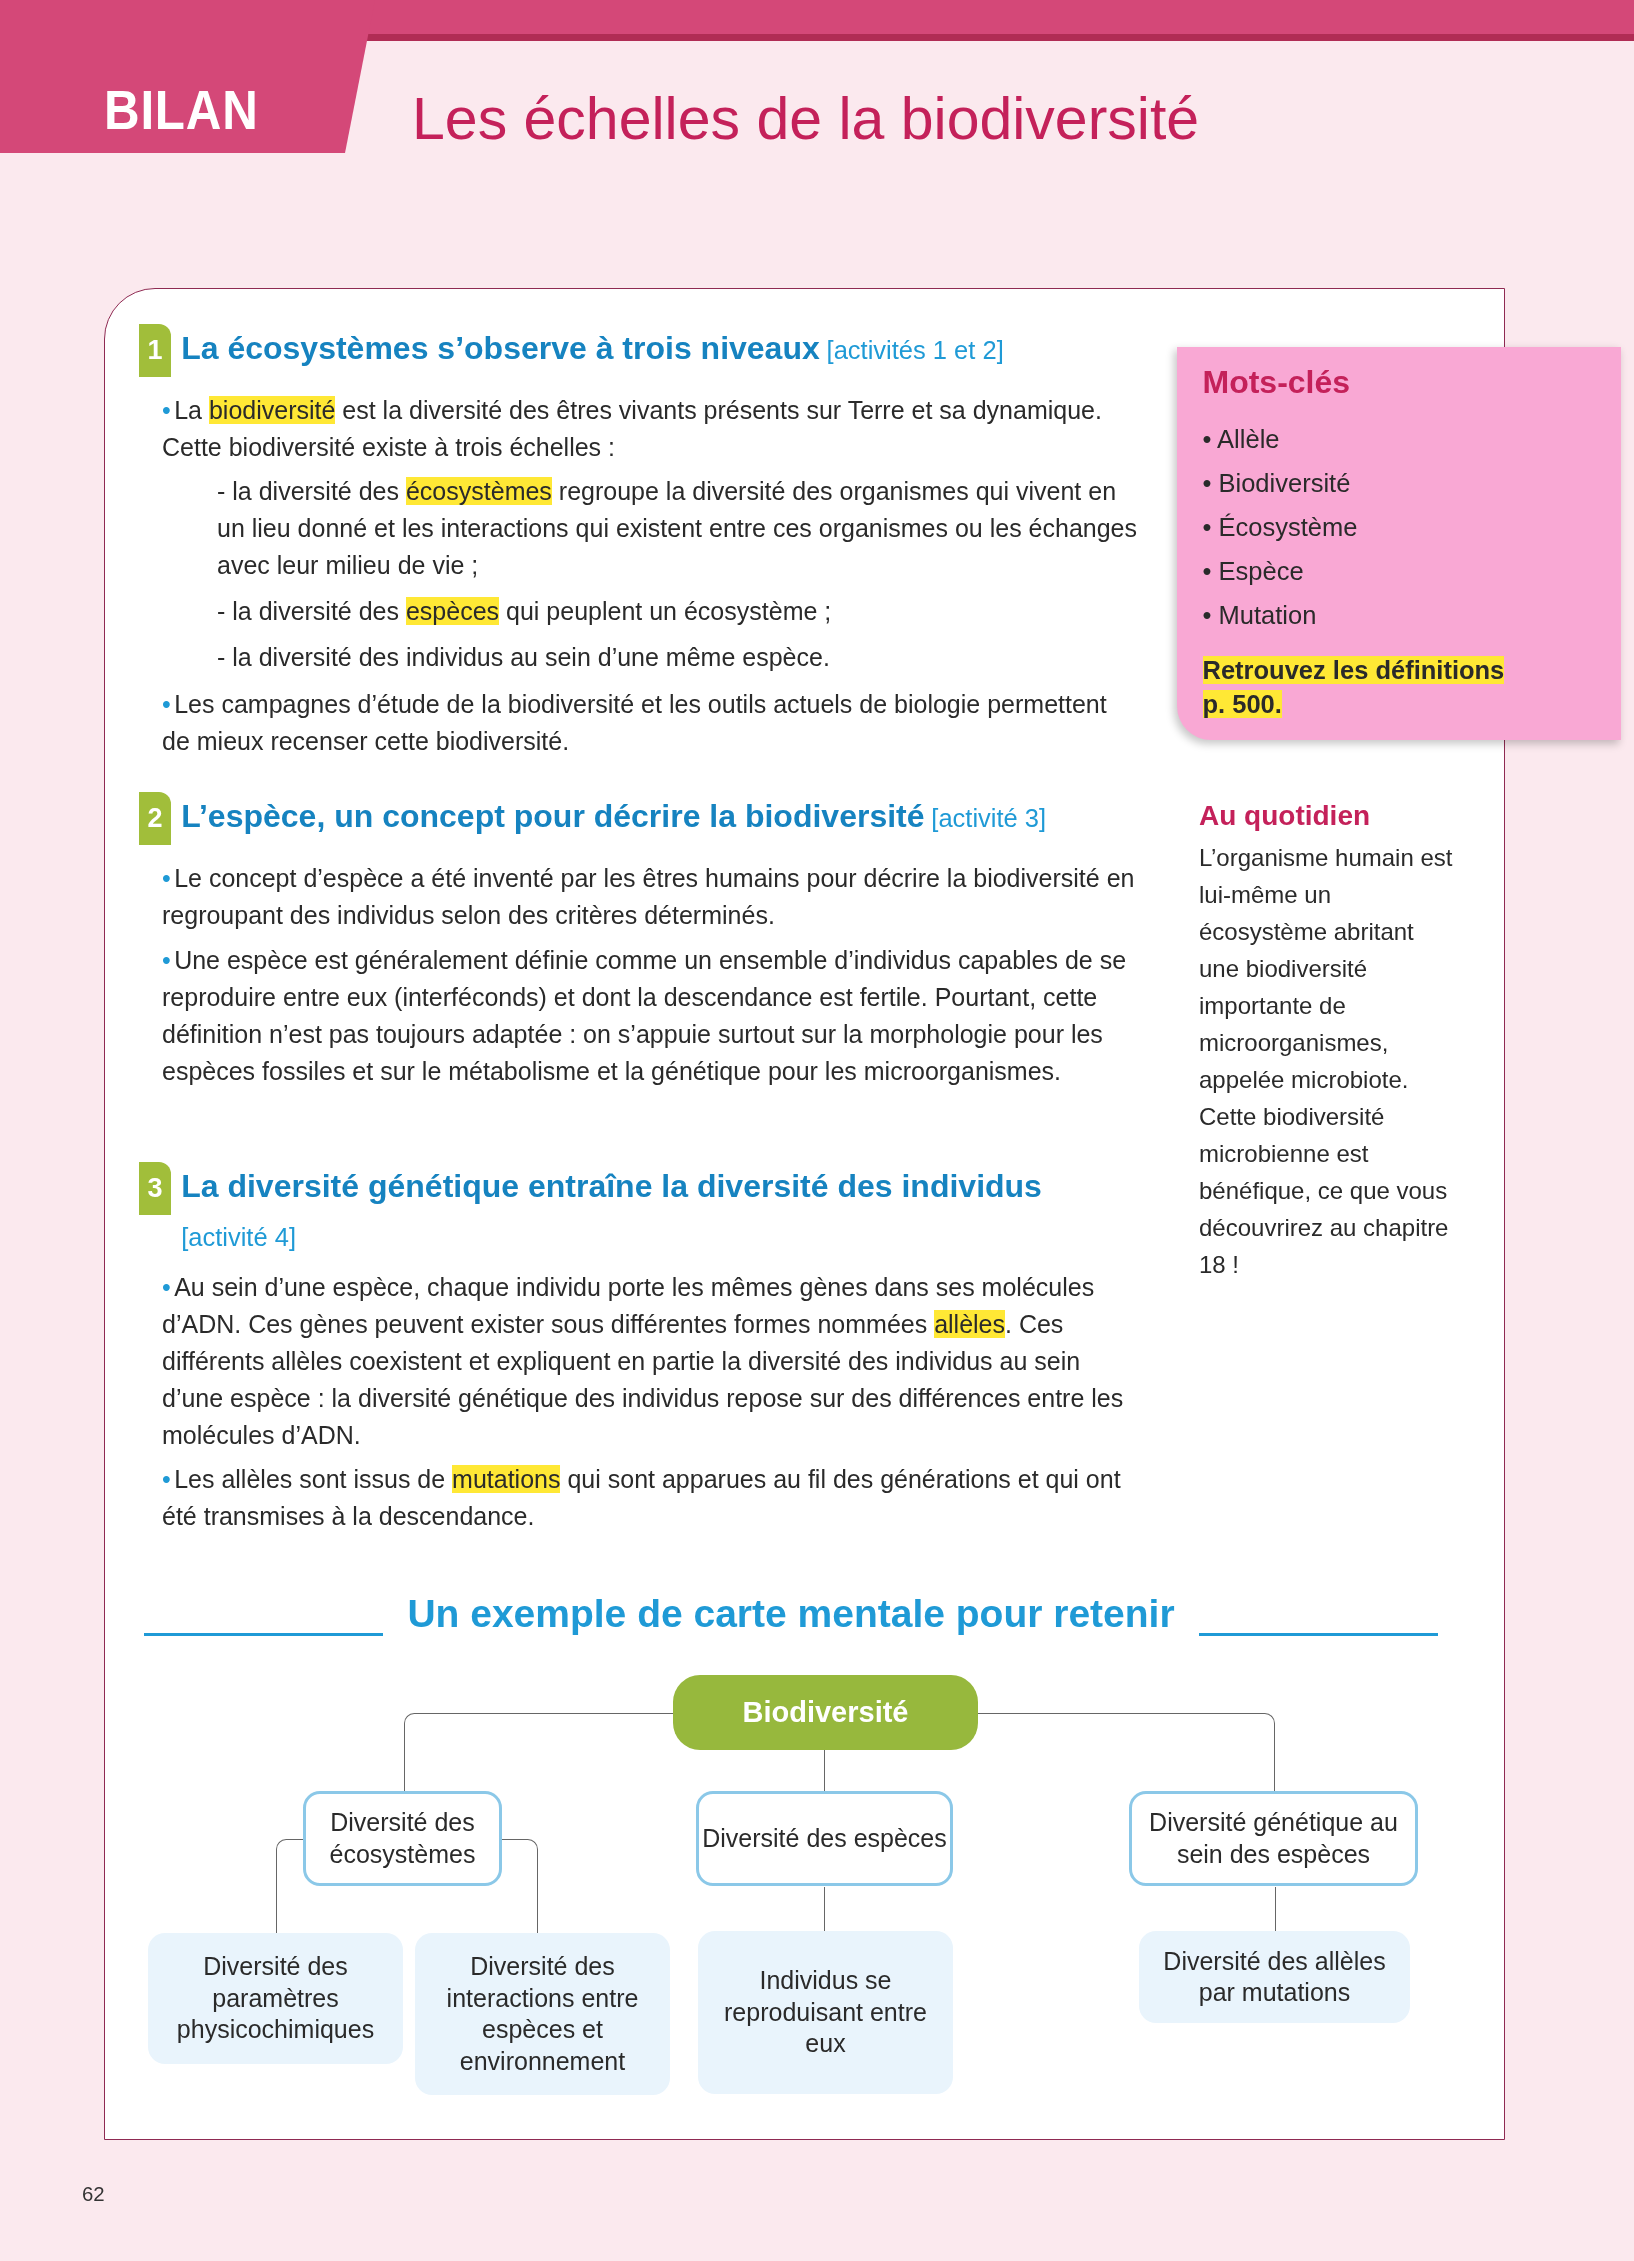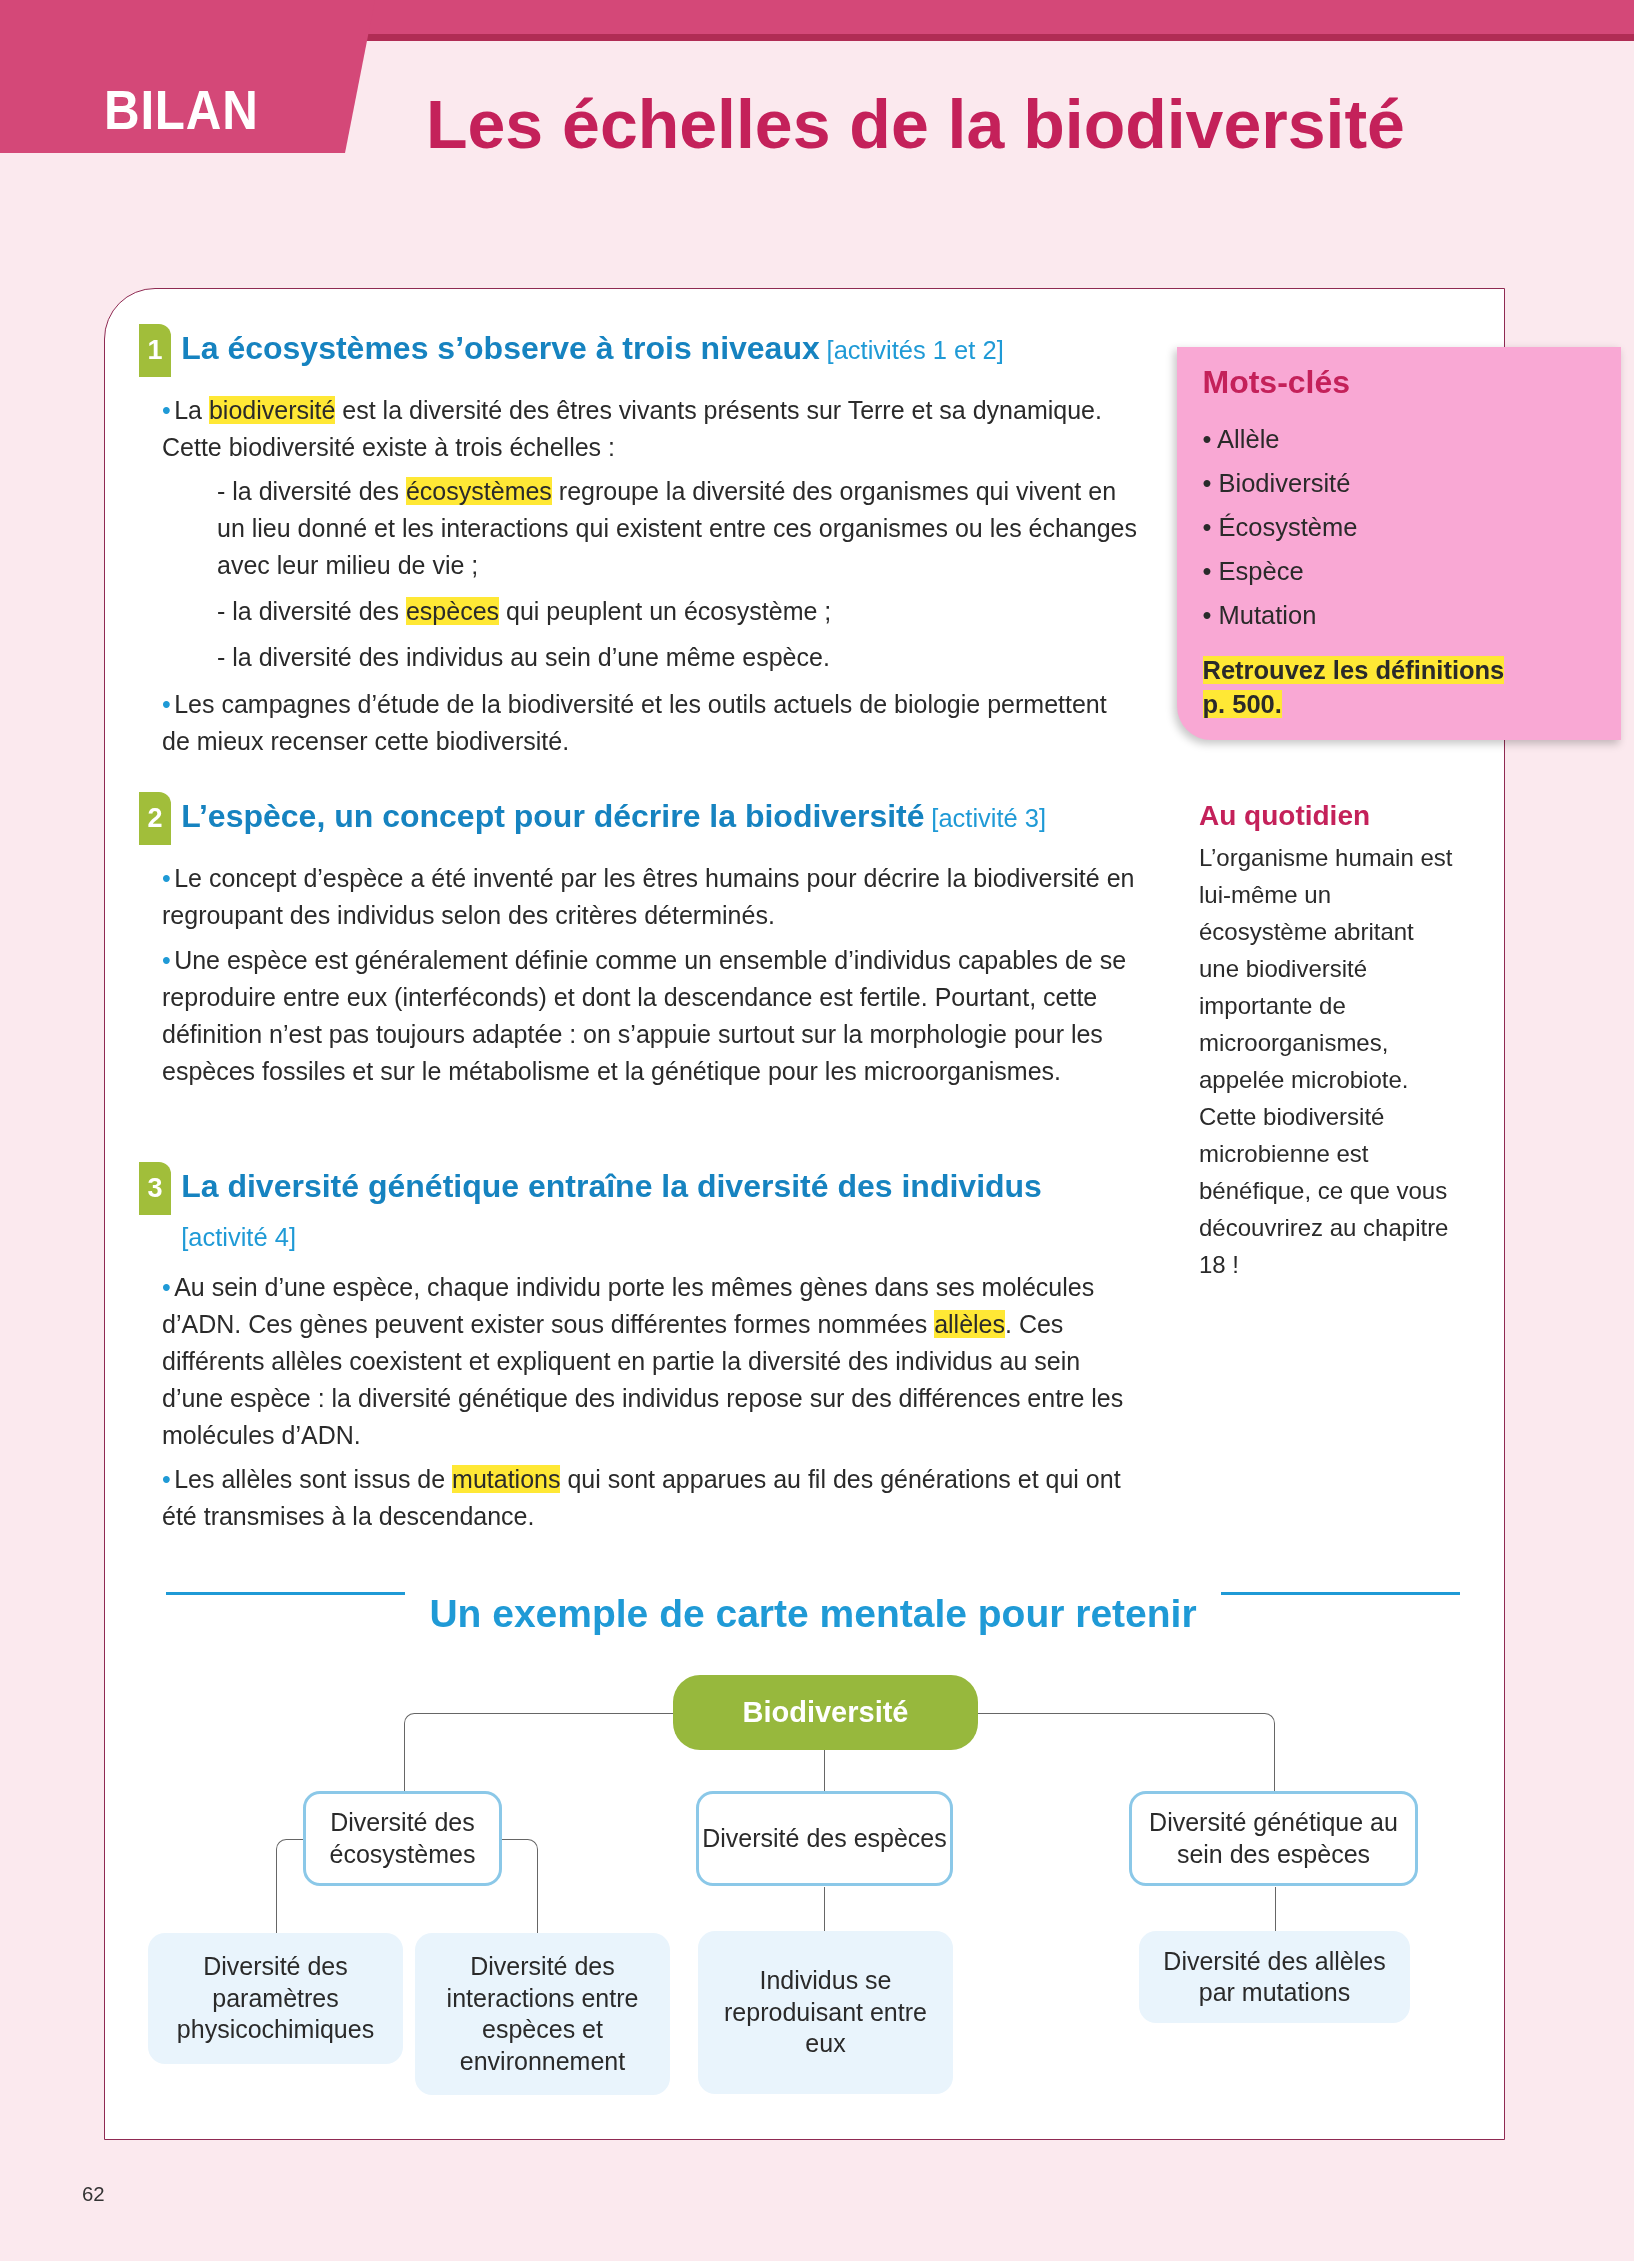--- a/index.html
+++ b/index.html
@@ -1,38 +1,38 @@
 <!DOCTYPE html>
 <html style="font-size:13.6px"><head>
 <meta charset="utf-8">
 <style>
 *{box-sizing:border-box;margin:0;padding:0}
 html,body{width:1635px;height:2261px}
 body{background:#fbe9ee;font-family:"Liberation Sans",sans-serif;color:#2a2a2a;position:relative;overflow:hidden}
 .topbar{position:absolute;left:0;top:0;width:1635px;height:41px;background:#d44878;border-bottom:7.7px solid #b02c54}
 .bilan-tab{position:absolute;left:0;top:0;width:375px;height:153px;background:#d44878;clip-path:polygon(0 0,100% 0,92% 100%,0 100%);border-bottom-right-radius:15.3px}
 .bilan-label{position:absolute;left:104px;top:77px;font-size:56px;font-weight:bold;color:#fff;letter-spacing:0.9px;font-family:"Liberation Sans Narrow","Liberation Sans",sans-serif;transform:scaleX(.88);transform-origin:left}
-.page-title{position:absolute;left:426px;top:85px;font-size:68px;font-weight:bold;color:#c4215a}
+.page-title{position:absolute;left:412px;top:85px;font-size:59px;font-weight:normal;color:#c4215a}
 .panel{position:absolute;left:104px;top:288px;width:1401px;height:1852px;background:#fff;border:1.7px solid #8f2a52;border-top-left-radius:51px}
 .sec-head{position:absolute;display:flex;align-items:flex-start}
 .num{width:32px;height:53px;background:#a1be3a;color:#fff;font-size:27px;font-weight:bold;display:flex;align-items:center;justify-content:center;border-top-right-radius:12px;margin-right:10.2px}
 .sec-title{font-size:32px;font-weight:bold;color:#1683c0;line-height:49px}
 .sec-ref{font-size:25.5px;font-weight:normal;color:#1f9ad6;margin-left:6.8px}
 .para{position:absolute;left:162px;width:979px;font-size:25px;line-height:37px;color:#2a2a2a}
 .para .bullet{color:#1f9ad6;margin-right:3.4px}
 .sub{position:absolute;left:217px;width:924px;font-size:25px;line-height:37px}
 .hl{background:#ffe835}
 .keys{position:absolute;left:1177px;top:347px;width:444px;height:393px;background:#f9a8d4;border-bottom-left-radius:34px;box-shadow:-2.6px 3.4px 8.5px rgba(0,0,0,.22)}
 .keys h3{position:absolute;left:25.5px;top:17px;font-size:32px;color:#c4215a}
 .keys ul{position:absolute;left:25.5px;top:70px;list-style:none;font-size:25.5px;line-height:44px}
 .keys .ref{position:absolute;left:25.5px;top:306px;font-size:25.5px;font-weight:bold;line-height:34px;width:315px}
 .aq{position:absolute;left:1199px;top:800px;width:255px}
 .aq h3{font-size:28px;color:#c4215a;margin-bottom:6.8px}
 .aq p{font-size:24px;line-height:37px;color:#2a2a2a}
-.mm-title{position:absolute;left:166px;top:1592px;width:1294px;display:flex;align-items:flex-start}
+.mm-title{position:absolute;left:144px;top:1592px;width:1294px;display:flex;align-items:flex-end}
 .mm-line{height:3.4px;background:#1f9ad6;flex:1}
 .mm-title span{font-size:39px;font-weight:bold;color:#1f9ad6;padding:0 24px}
 .mm-root{position:absolute;left:673px;top:1675px;width:305px;height:75px;background:#97b83d;border-radius:27px;color:#fff;font-size:29px;font-weight:bold;display:flex;align-items:center;justify-content:center}
 .mm-l1{position:absolute;top:1791px;height:95px;background:#fff;border:3.4px solid #8bc8e8;border-radius:17px;display:flex;align-items:center;justify-content:center;text-align:center;font-size:25px;line-height:31.5px}
 .mm-l2{position:absolute;top:1933px;background:#e9f4fc;border-radius:17px;display:flex;align-items:center;justify-content:center;text-align:center;font-size:25px;line-height:31.5px;padding:0 10.2px}
 .conn{position:absolute;border-color:#666;border-style:solid;border-width:0}
 .pagenum{position:absolute;left:82px;top:2183px;font-size:20.4px;color:#333}
 </style>
 </head>
 <body>

